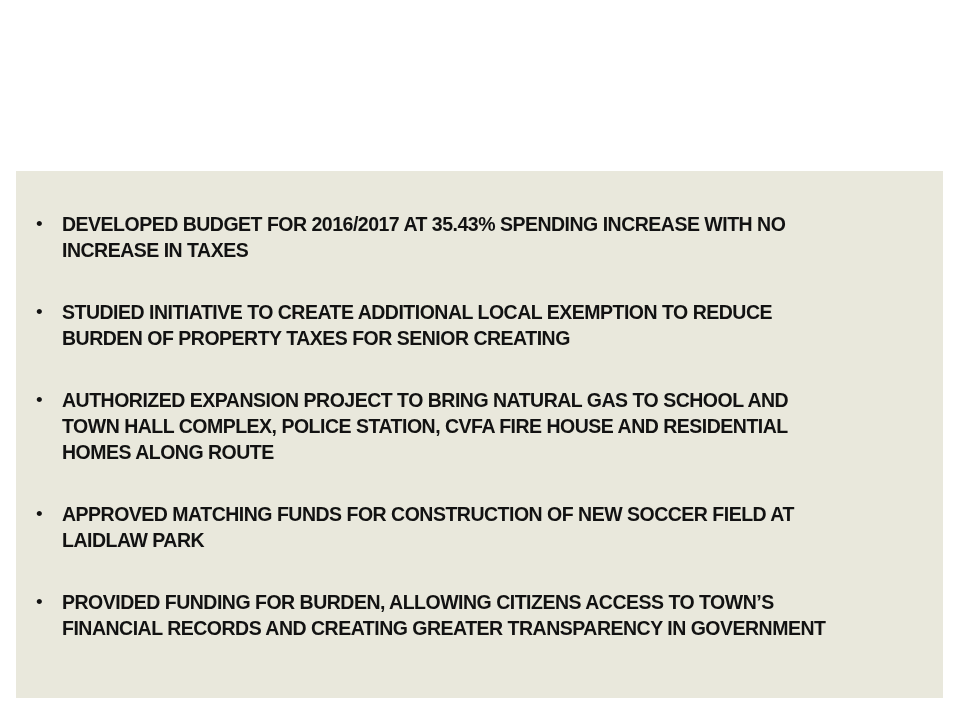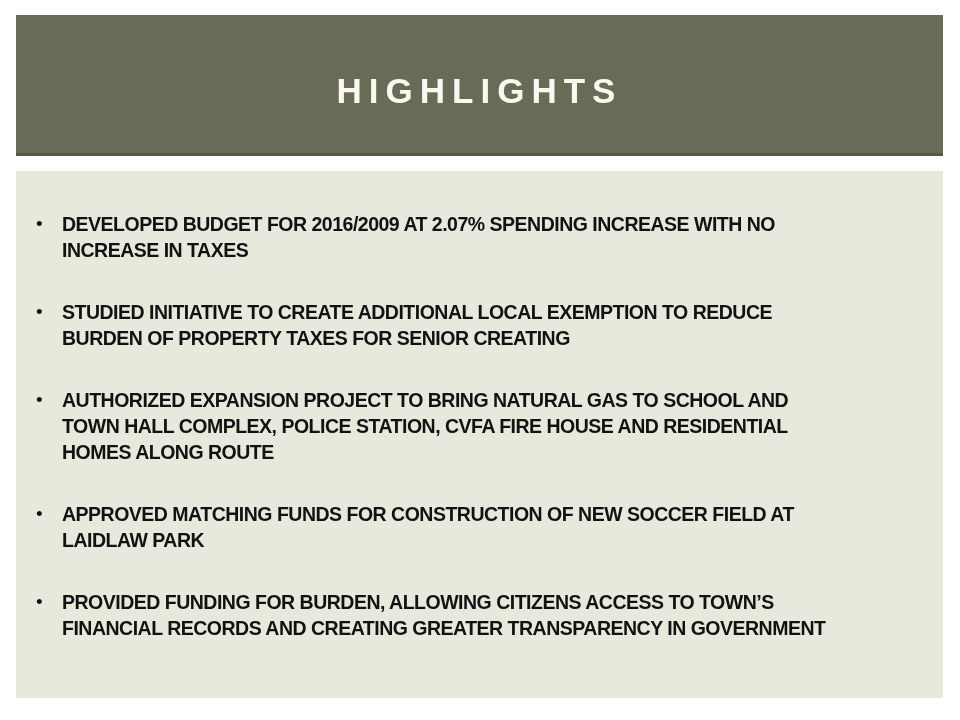--- a/index.html
+++ b/index.html
@@ -74,30 +74,27 @@
     line-height: 26px;
     color: #121212;
     font-weight: 400;
   }
 </style>
 </head>
 <body>
 
 <div class="slide">
 
-  <div class="header-band">
-    <div class="slide-title">HIGHLIGHTS</div>
-  </div>
 
   <div class="content-panel">
     <ul class="bullet-list">
 
       <li class="bullet-item">
         <span class="bullet-icon">•</span>
-        <span>DEVELOPED BUDGET FOR 2016/2009 AT 2.07% SPENDING INCREASE WITH NO INCREASE IN TAXES</span>
+        <span>DEVELOPED BUDGET FOR 2016/2017 AT 35.43% SPENDING INCREASE WITH NO INCREASE IN TAXES</span>
       </li>
 
       <li class="bullet-item">
         <span class="bullet-icon">•</span>
         <span>STUDIED INITIATIVE TO CREATE ADDITIONAL LOCAL EXEMPTION TO REDUCE BURDEN OF PROPERTY TAXES FOR SENIOR CREATING</span>
       </li>
 
       <li class="bullet-item">
         <span class="bullet-icon">•</span>
         <span>AUTHORIZED EXPANSION PROJECT TO BRING NATURAL GAS TO SCHOOL AND TOWN HALL COMPLEX, POLICE STATION, CVFA FIRE HOUSE AND RESIDENTIAL HOMES ALONG ROUTE</span>

